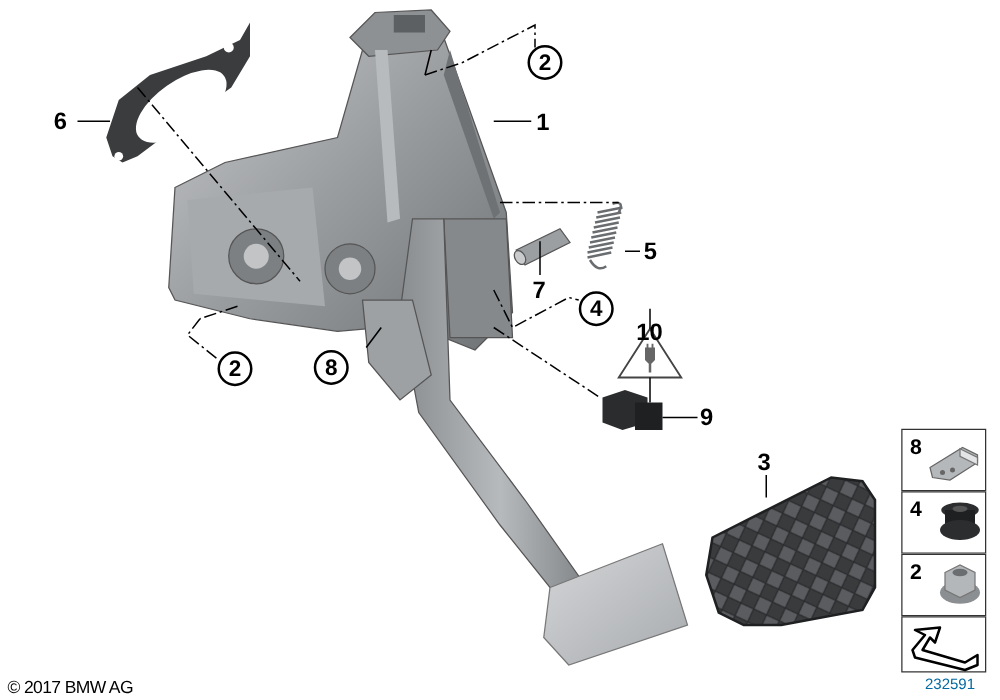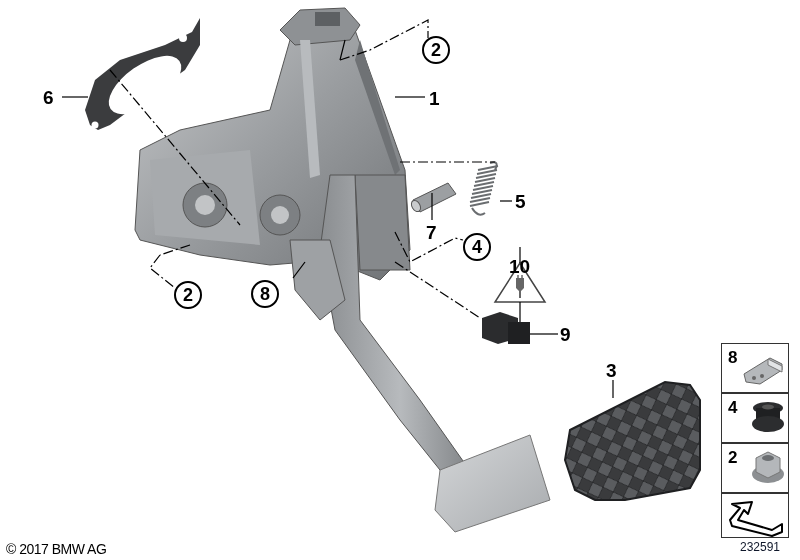--- a/index.html
+++ b/index.html
@@ -2,21 +2,21 @@
 <html><head>
 <meta charset="utf-8">
 <style>
   html,body{margin:0;padding:0;background:#fff;}
   #canvas{position:relative;width:800px;height:560px;background:#fff;overflow:hidden;font-family:"Liberation Sans",sans-serif;}
   svg{position:absolute;left:0;top:0;}
   .lbl{position:absolute;font-weight:bold;font-size:19px;color:#000;line-height:1;}
   .circ{position:absolute;width:28px;height:28px;border:2px solid #000;border-radius:50%;background:#fff;
         display:flex;align-items:center;justify-content:center;font-weight:bold;font-size:18px;box-sizing:border-box;}
   .copyright{position:absolute;left:6px;top:541px;font-size:14px;color:#000;letter-spacing:-0.5px;}
-  .diagnum{position:absolute;left:740px;top:540px;font-size:12px;color:#0f172a;}
+  .diagnum{position:absolute;left:740px;top:540px;font-size:12px;color:#0369a1;}
   .legend-cell{position:absolute;left:721px;width:68px;border:1px solid #333;box-sizing:border-box;background:#fff;}
   .legend-num{position:absolute;left:6px;top:4px;font-weight:bold;font-size:17px;}
 </style>
 </head>
 <body>
 
 <div id="canvas">
   <svg width="800" height="560" viewBox="0 0 800 560">
     <defs>
       <linearGradient id="metal" x1="0" y1="0" x2="1" y2="1">

